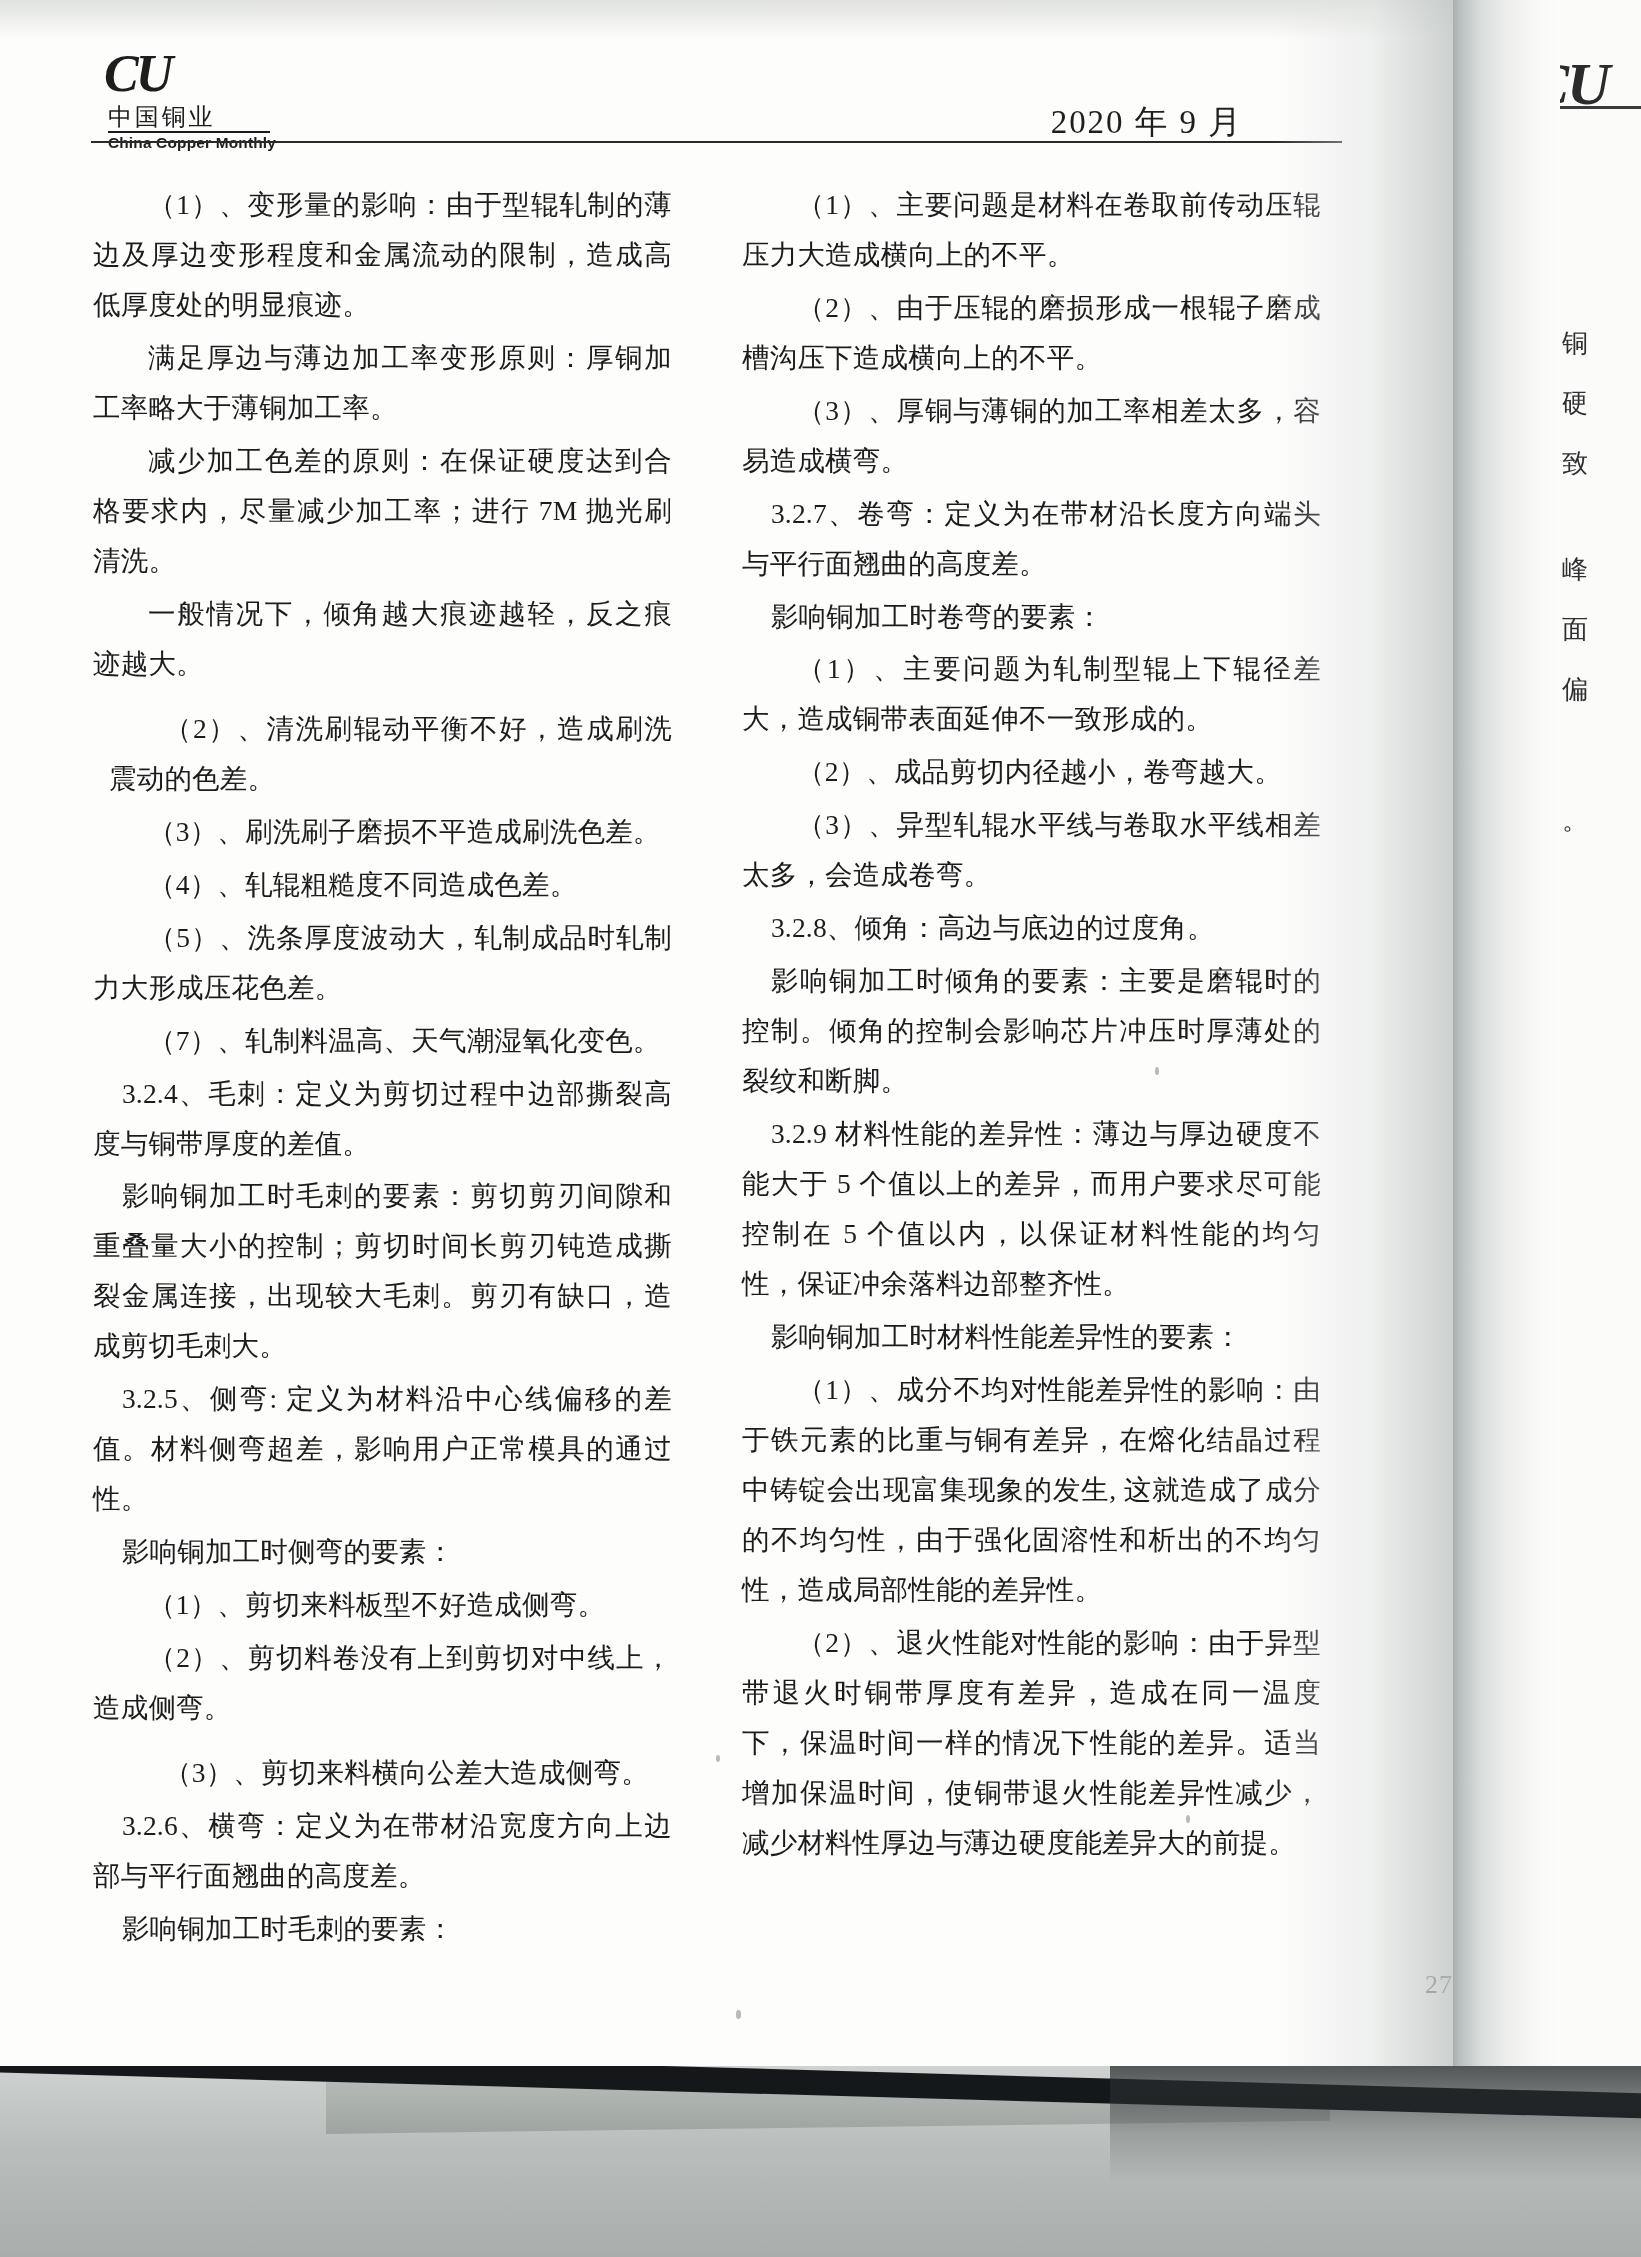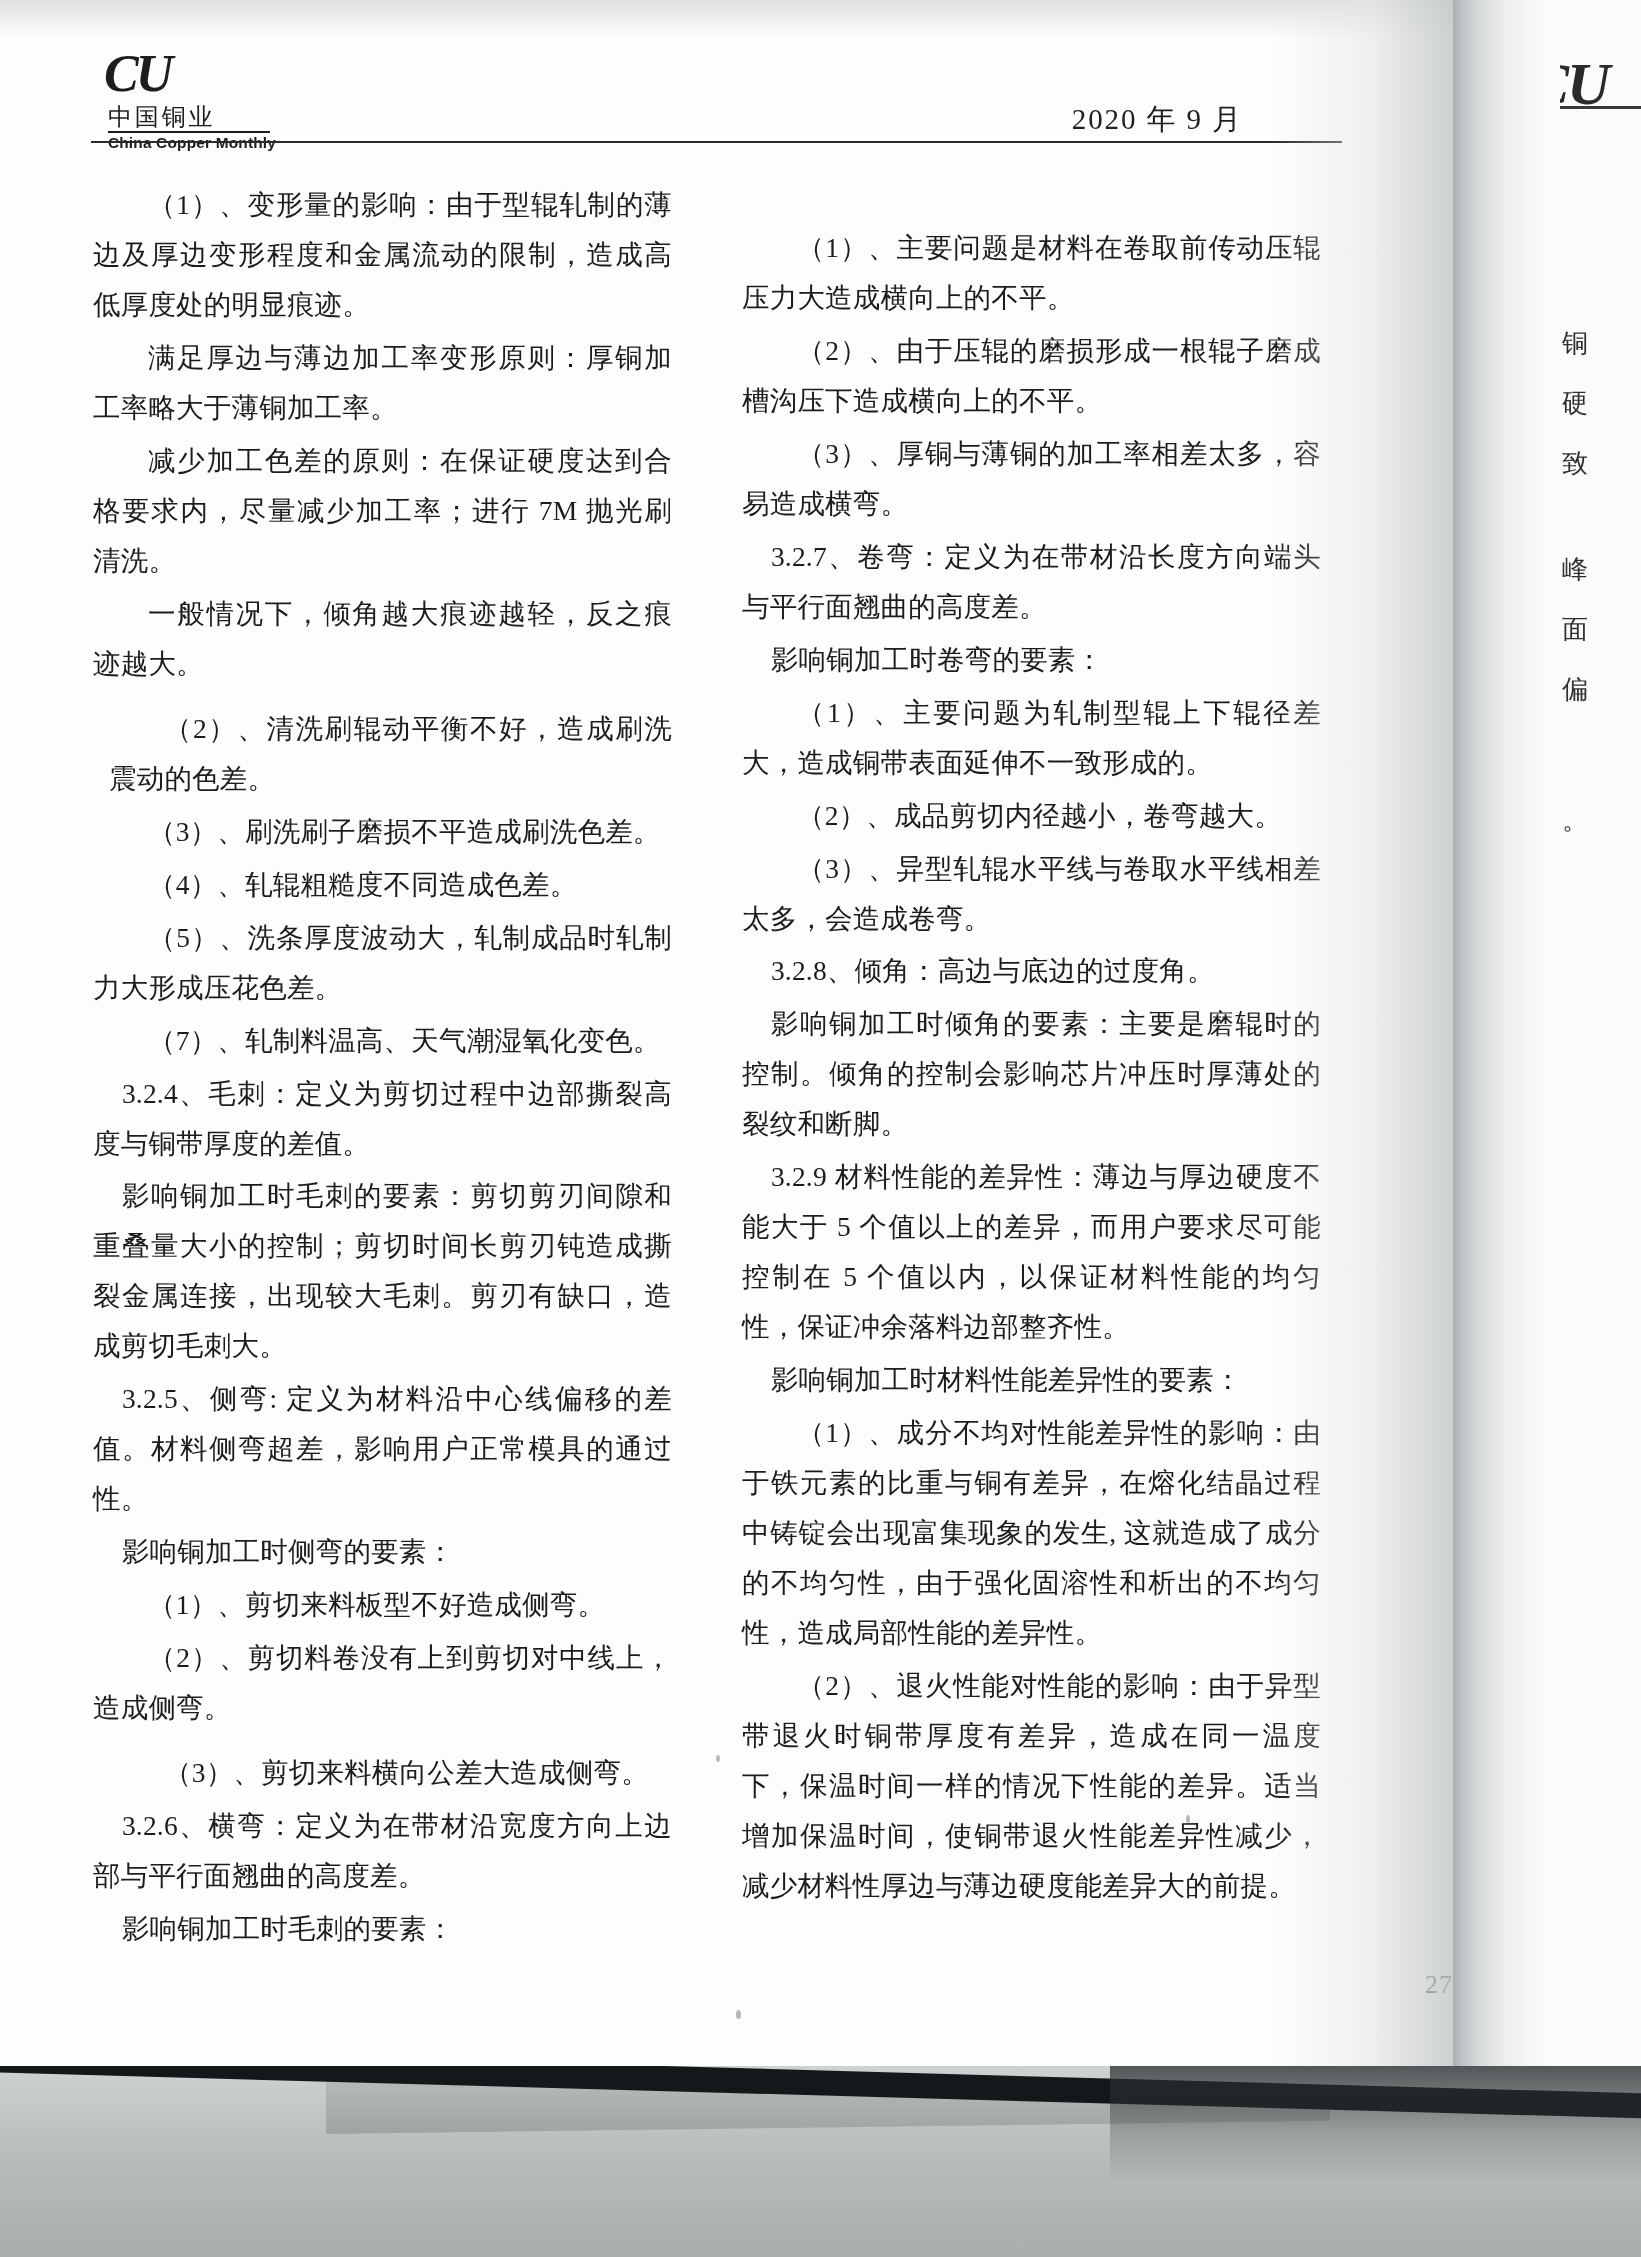--- a/index.html
+++ b/index.html
@@ -146,40 +146,39 @@
   .mast-en {
     font-family: "Liberation Sans", sans-serif;
     font-weight: bold;
     font-size: 15.4px;
     letter-spacing: 0.2px;
     color: #1d1d1d;
   }
   .issue-date {
     position: absolute;
     right: 210px; top: 100px;
-    font-size: 29px;
+    font-size: 33px;
     color: #1f1f1f;
     letter-spacing: 1.9px;
     white-space: nowrap;
   }
   .header-rule {
     position: absolute;
     left: 91px; top: 141px;
     width: 1251px; height: 1.9px;
     background: #2a2a2a;
   }
 
   
   .columns {
     position: absolute;
     left: 93px; top: 180px;
     width: 1255px;
     display: flex;
     gap: 70px;
-    align-items: center;
   }
   .col { width: 579px; }
 
   .col p {
     margin: 0 0 2.9px 0;
     font-size: 27.5px;
     line-height: 50px;
     color: #1c1c1c;
     text-align: justify;
     text-justify: inter-character;

